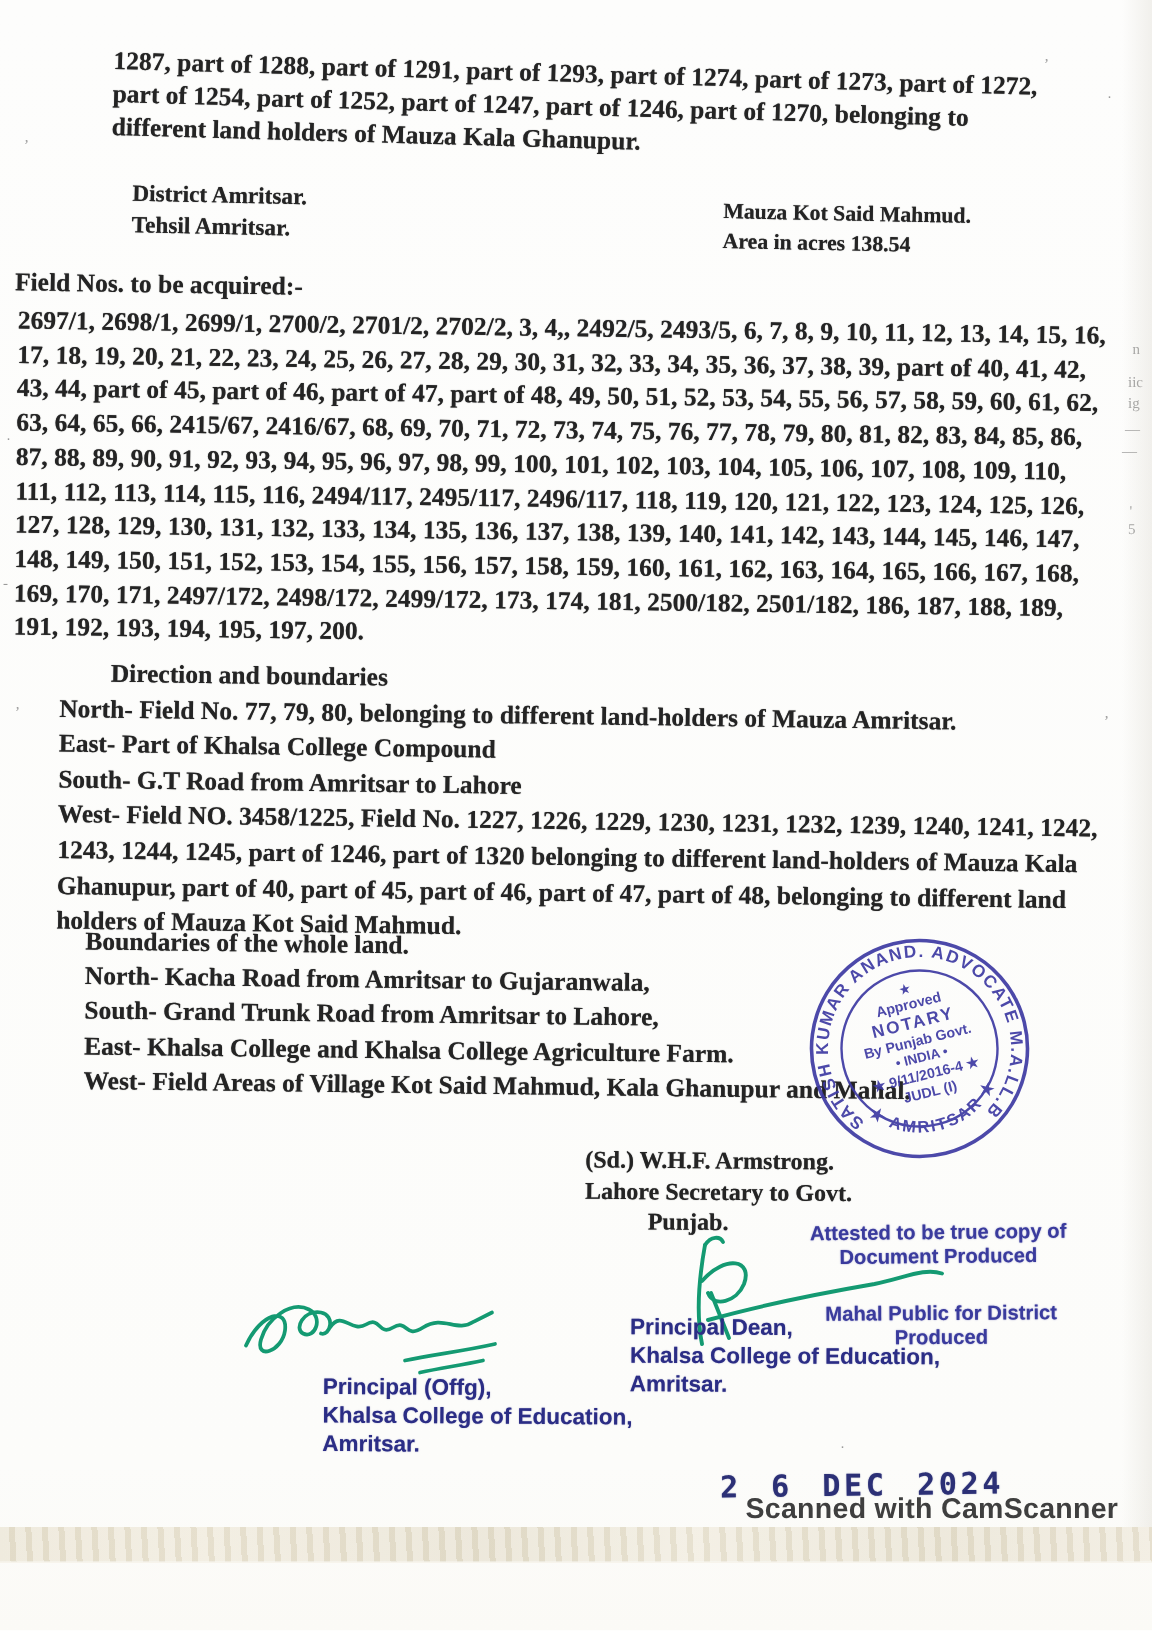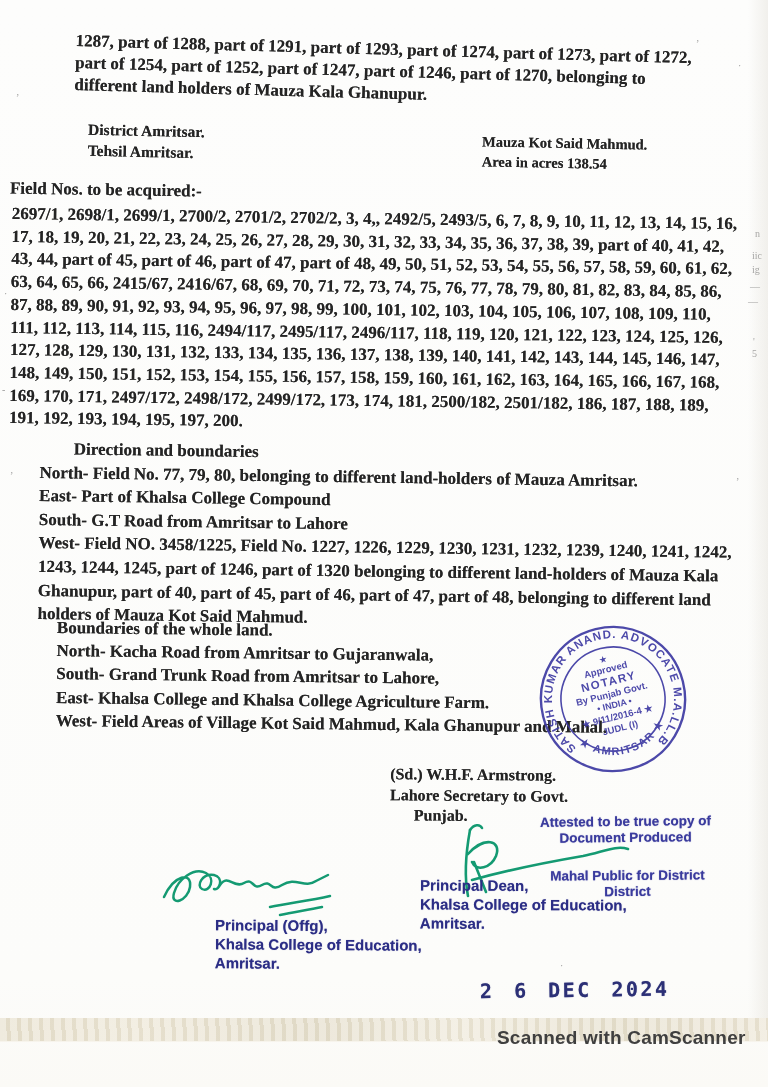--- a/index.html
+++ b/index.html
@@ -12,38 +12,38 @@
   .sans{font-family:"Liberation Sans",sans-serif;}
   .top-para{left:76px;top:30px;width:636px;font-size:17px;line-height:22px;transform:rotate(1.6deg);transform-origin:0 0;}
   .district-block{left:88px;top:120px;font-size:15.5px;line-height:21px;transform:rotate(1.2deg);}
   .mauza-block{left:482px;top:133px;font-size:14.5px;line-height:20px;transform:rotate(1.1deg);}
   .field-heading{left:10px;top:180px;font-size:17px;transform:rotate(.9deg);}
   .field-list{left:12px;top:203px;width:728px;font-size:17px;line-height:22.7px;transform:rotate(.8deg);transform-origin:0 0;}
   .direction-block{left:40px;top:437px;width:706px;font-size:17px;line-height:23.6px;transform:rotate(.8deg);transform-origin:0 0;}
   .direction-heading{margin-left:34px;}
   .wholeland-block{left:57px;top:616px;width:648px;font-size:17px;line-height:23.2px;transform:rotate(.7deg);transform-origin:0 0;}
   .sd-block{left:390px;top:765px;font-size:16px;line-height:20.5px;transform:rotate(.5deg);}
-  .sd-place{margin-left:24px;}
+  .sd-place{margin-left:42px;}
   .sig-text{font-family:"Liberation Sans",sans-serif;font-weight:700;color:#2b2d85;
             text-shadow:0 0 .8px rgba(43,45,133,.55);font-size:15px;line-height:19px;}
   .left-sig-text{left:215px;top:916px;transform:rotate(.4deg);}
   .mid-sig-text{left:420px;top:876px;transform:rotate(.3deg);}
   .attest{font-family:"Liberation Sans",sans-serif;font-weight:700;color:#3a3b9d;
           text-shadow:0 0 1px rgba(58,59,157,.65);text-align:center;}
   .attest-top{left:518px;top:814px;width:215px;font-size:13.5px;line-height:15.5px;transform:rotate(-.6deg);}
   .attest-bot{left:530px;top:868px;width:195px;font-size:13.5px;line-height:15.5px;transform:rotate(-.4deg);}
   .date-stamp{left:480px;top:978px;font-family:"DejaVu Sans Mono",monospace;font-weight:700;
               font-size:20px;color:#2c3076;letter-spacing:2.5px;word-spacing:5px;
               text-shadow:0 0 .8px rgba(44,48,118,.6);transform:rotate(-.8deg);}
   .scan-strip{left:0;top:1018px;width:768px;height:23px;
               background:linear-gradient(90deg,#eae4d3 0%,#efe9da 18%,#e7e1d0 42%,#f0ebdd 60%,#e8e2d1 82%,#efe9db 100%);
               box-shadow:0 1px 0 #f7f4ec;}
   .scan-strip:after{content:"";position:absolute;inset:0;
               background:repeating-linear-gradient(87deg,rgba(255,255,255,.25) 0 7px,rgba(190,180,150,.18) 7px 11px);}
-  .footer{left:497px;top:1027px;font-family:"Liberation Sans",sans-serif;font-weight:700;
+  .footer{left:497px;top:996px;font-family:"Liberation Sans",sans-serif;font-weight:700;
           font-size:19px;color:#3f3f3f;letter-spacing:.2px;}
   .edge-mark{color:#8b8b8b;font-family:"Liberation Serif",serif;font-size:10px;opacity:.8;}
   .speck{position:absolute;color:#9a9a9a;font-size:10px;}
   .stamp-svg{left:528px;top:614px;width:170px;height:170px;filter:blur(.3px);opacity:.92;}
   .sig-svg{filter:blur(.2px);}
   .right-shade{left:748px;top:0;width:20px;height:1018px;
                background:linear-gradient(90deg,rgba(210,205,195,0) 0%,rgba(205,200,188,.25) 100%);}
 </style>
 </head>
 <body>
@@ -110,21 +110,21 @@
       </g>
     </g>
   </svg>
 
   <div class="abs attest attest-top">
     <div>Attested to be true copy of</div>
     <div>Document Produced</div>
   </div>
   <div class="abs attest attest-bot">
     <div>Mahal Public for District</div>
-    <div>District</div>
+    <div>Produced</div>
   </div>
 
   <svg class="abs sig-svg" style="left:418px;top:818px;" width="215" height="95" viewBox="0 0 215 95">
     <g fill="none" stroke="#149a72" stroke-width="2.6" stroke-linecap="round">
       <path d="M 52 12 C 56 6 62 6 64 10"></path>
       <path d="M 52 12 C 48 34 46 58 50 78"></path>
       <path d="M 50 36 C 66 18 84 22 78 38 C 73 50 58 54 54 44"></path>
       <path d="M 56 44 L 68 74"></path>
       <path d="M 54 62 C 90 52 130 44 165 38 C 185 34 198 27 210 31"></path>
     </g>

